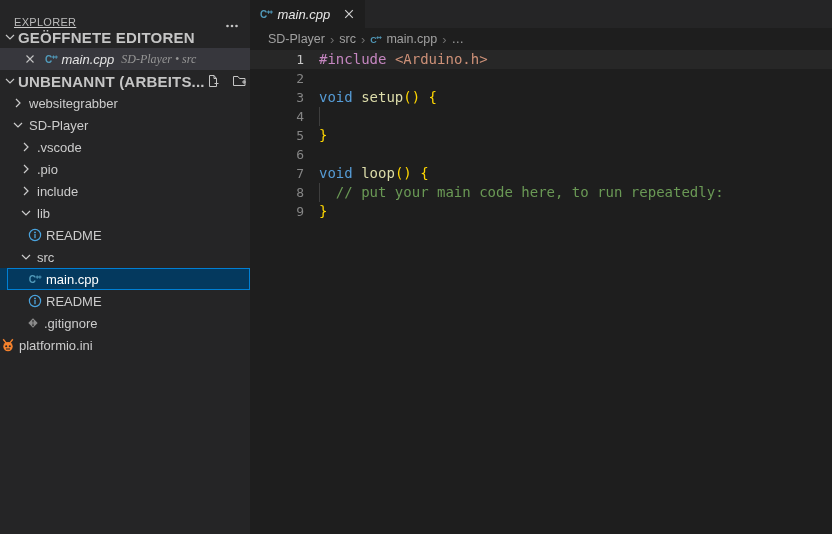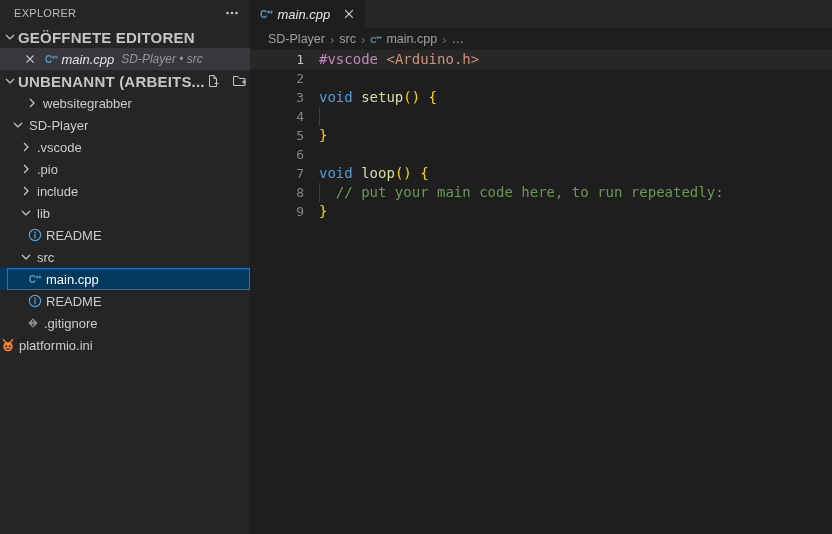--- a/index.html
+++ b/index.html
@@ -5,31 +5,31 @@
   * { margin:0; padding:0; box-sizing:border-box; }
   html,body { background:#1e1e1e; }
   .app {
     position:relative; width:832px; height:534px; overflow:hidden;
     font-family:"Liberation Sans", sans-serif;
     background:#1e1e1e; color:#cccccc;
     -webkit-font-smoothing:antialiased;
   }
   
   .sidebar { position:absolute; left:0; top:0; width:250px; height:534px; background:#252526; overflow:hidden; }
-  .sb-title { height:26px; display:flex; align-items:center; padding:0 8px 0 14px; }
+  .sb-title { height:26px; display:flex; align-items:flex-start; padding:16px 8px 0 14px;text-decoration:underline; }
   .sb-title .t { font-size:11px; color:#bbbbbb; letter-spacing:0.3px; }
   .sb-title .more { margin-left:auto; width:20px; height:20px; display:flex; align-items:center; justify-content:center; border-radius:4px; cursor:pointer; }
   .sec-hdr { height:22px; display:flex; align-items:center; padding-left:2px; cursor:pointer; }
   .sec-hdr .lbl { font-size:15px; font-weight:bold; color:#c5c5c5; letter-spacing:0.2px; white-space:nowrap; }
   .sec-actions { margin-left:auto; display:flex; align-items:center; gap:11px; padding-right:9px; }
   .sec-actions .act { width:16px; height:16px; display:flex; align-items:center; justify-content:center; cursor:pointer; }
   .oe-row { height:22px; display:flex; align-items:center; background:#37373d; padding-left:22px; cursor:pointer; }
   .oe-row .close { width:16px; height:16px; display:flex; align-items:center; justify-content:center; }
   .oe-name { font-size:13px; font-style:italic; color:#e3e3e3; margin-left:4px; white-space:pre; }
-  .oe-desc { font-size:12px; font-style:italic; color:#969696; margin-left:7px; white-space:pre; }
+  .oe-desc { font-size:12px; font-style:italic; color:#969696; margin-left:7px; white-space:pre;font-family:Liberation Serif, serif; }
   .tree { }
   .trow { position:relative; height:22px; display:flex; align-items:center; cursor:pointer; white-space:nowrap; }
   .trow .icn { width:16px; height:16px; flex:none; display:flex; align-items:center; justify-content:center; }
   .trow .tlabel { font-size:13px; color:#cccccc; margin-left:3px; }
   .trow.selected { background:#04395e; }
   .trow.selected .tlabel { color:#ffffff; }
   .trow.selected::after { content:""; position:absolute; top:0; bottom:0; left:7px; right:0; border:1px solid #007fd4; pointer-events:none; }
   .cppbadge { font-size:10px; font-weight:bold; font-style:normal; color:#519aba; letter-spacing:-0.5px; white-space:nowrap; }
   
   .editor { position:absolute; left:250px; top:0; width:582px; height:534px; background:#1e1e1e; }
@@ -127,21 +127,21 @@
               <rect x="5.5" y="2.5" width="8" height="8" fill="none" stroke="#c5c5c5"></rect>
               <path d="M7.5 6.5h4" stroke="#c5c5c5"></path>
               <path d="M3.5 5v8.5H12" fill="none" stroke="#c5c5c5"></path>
             </svg>
         </span>
       </span>
     </div>
 
     <div class="tree">
 
-      <div class="trow" style="padding-left:24px">
+      <div class="trow" style="padding-left:10px">
         <span class="icn">
             <svg width="16" height="16" viewBox="0 0 16 16">
               <path d="M6 4l4 4-4 4" fill="none" stroke="#cccccc" stroke-width="1.2"></path>
             </svg>
           </span>
         <span class="tlabel">websitegrabber</span>
       </div>
 
       <div class="trow" style="padding-left:10px">
         <span class="icn">
@@ -275,21 +275,21 @@
       <span class="cppbadge">C⁺⁺</span>
       <span class="bc-item">main.cpp</span>
       <span class="bc-sep">›</span>
       <span class="bc-item">…</span>
     </div>
 
     <div class="code">
 
       <div class="cline active">
         <span class="lnum">1</span>
-        <span class="ltext"><span class="tk-preproc">#vscode</span><span class="tk-plain"> </span><span class="tk-string">&lt;Arduino.h&gt;</span></span>
+        <span class="ltext"><span class="tk-preproc">#include</span><span class="tk-plain"> </span><span class="tk-string">&lt;Arduino.h&gt;</span></span>
       </div>
 
       <div class="cline">
         <span class="lnum">2</span>
         <span class="ltext"></span>
       </div>
 
       <div class="cline">
         <span class="lnum">3</span>
         <span class="ltext"><span class="tk-keyword">void</span><span class="tk-plain"> </span><span class="tk-func">setup</span><span class="tk-bracket">()</span><span class="tk-plain"> </span><span class="tk-bracket">{</span></span>

